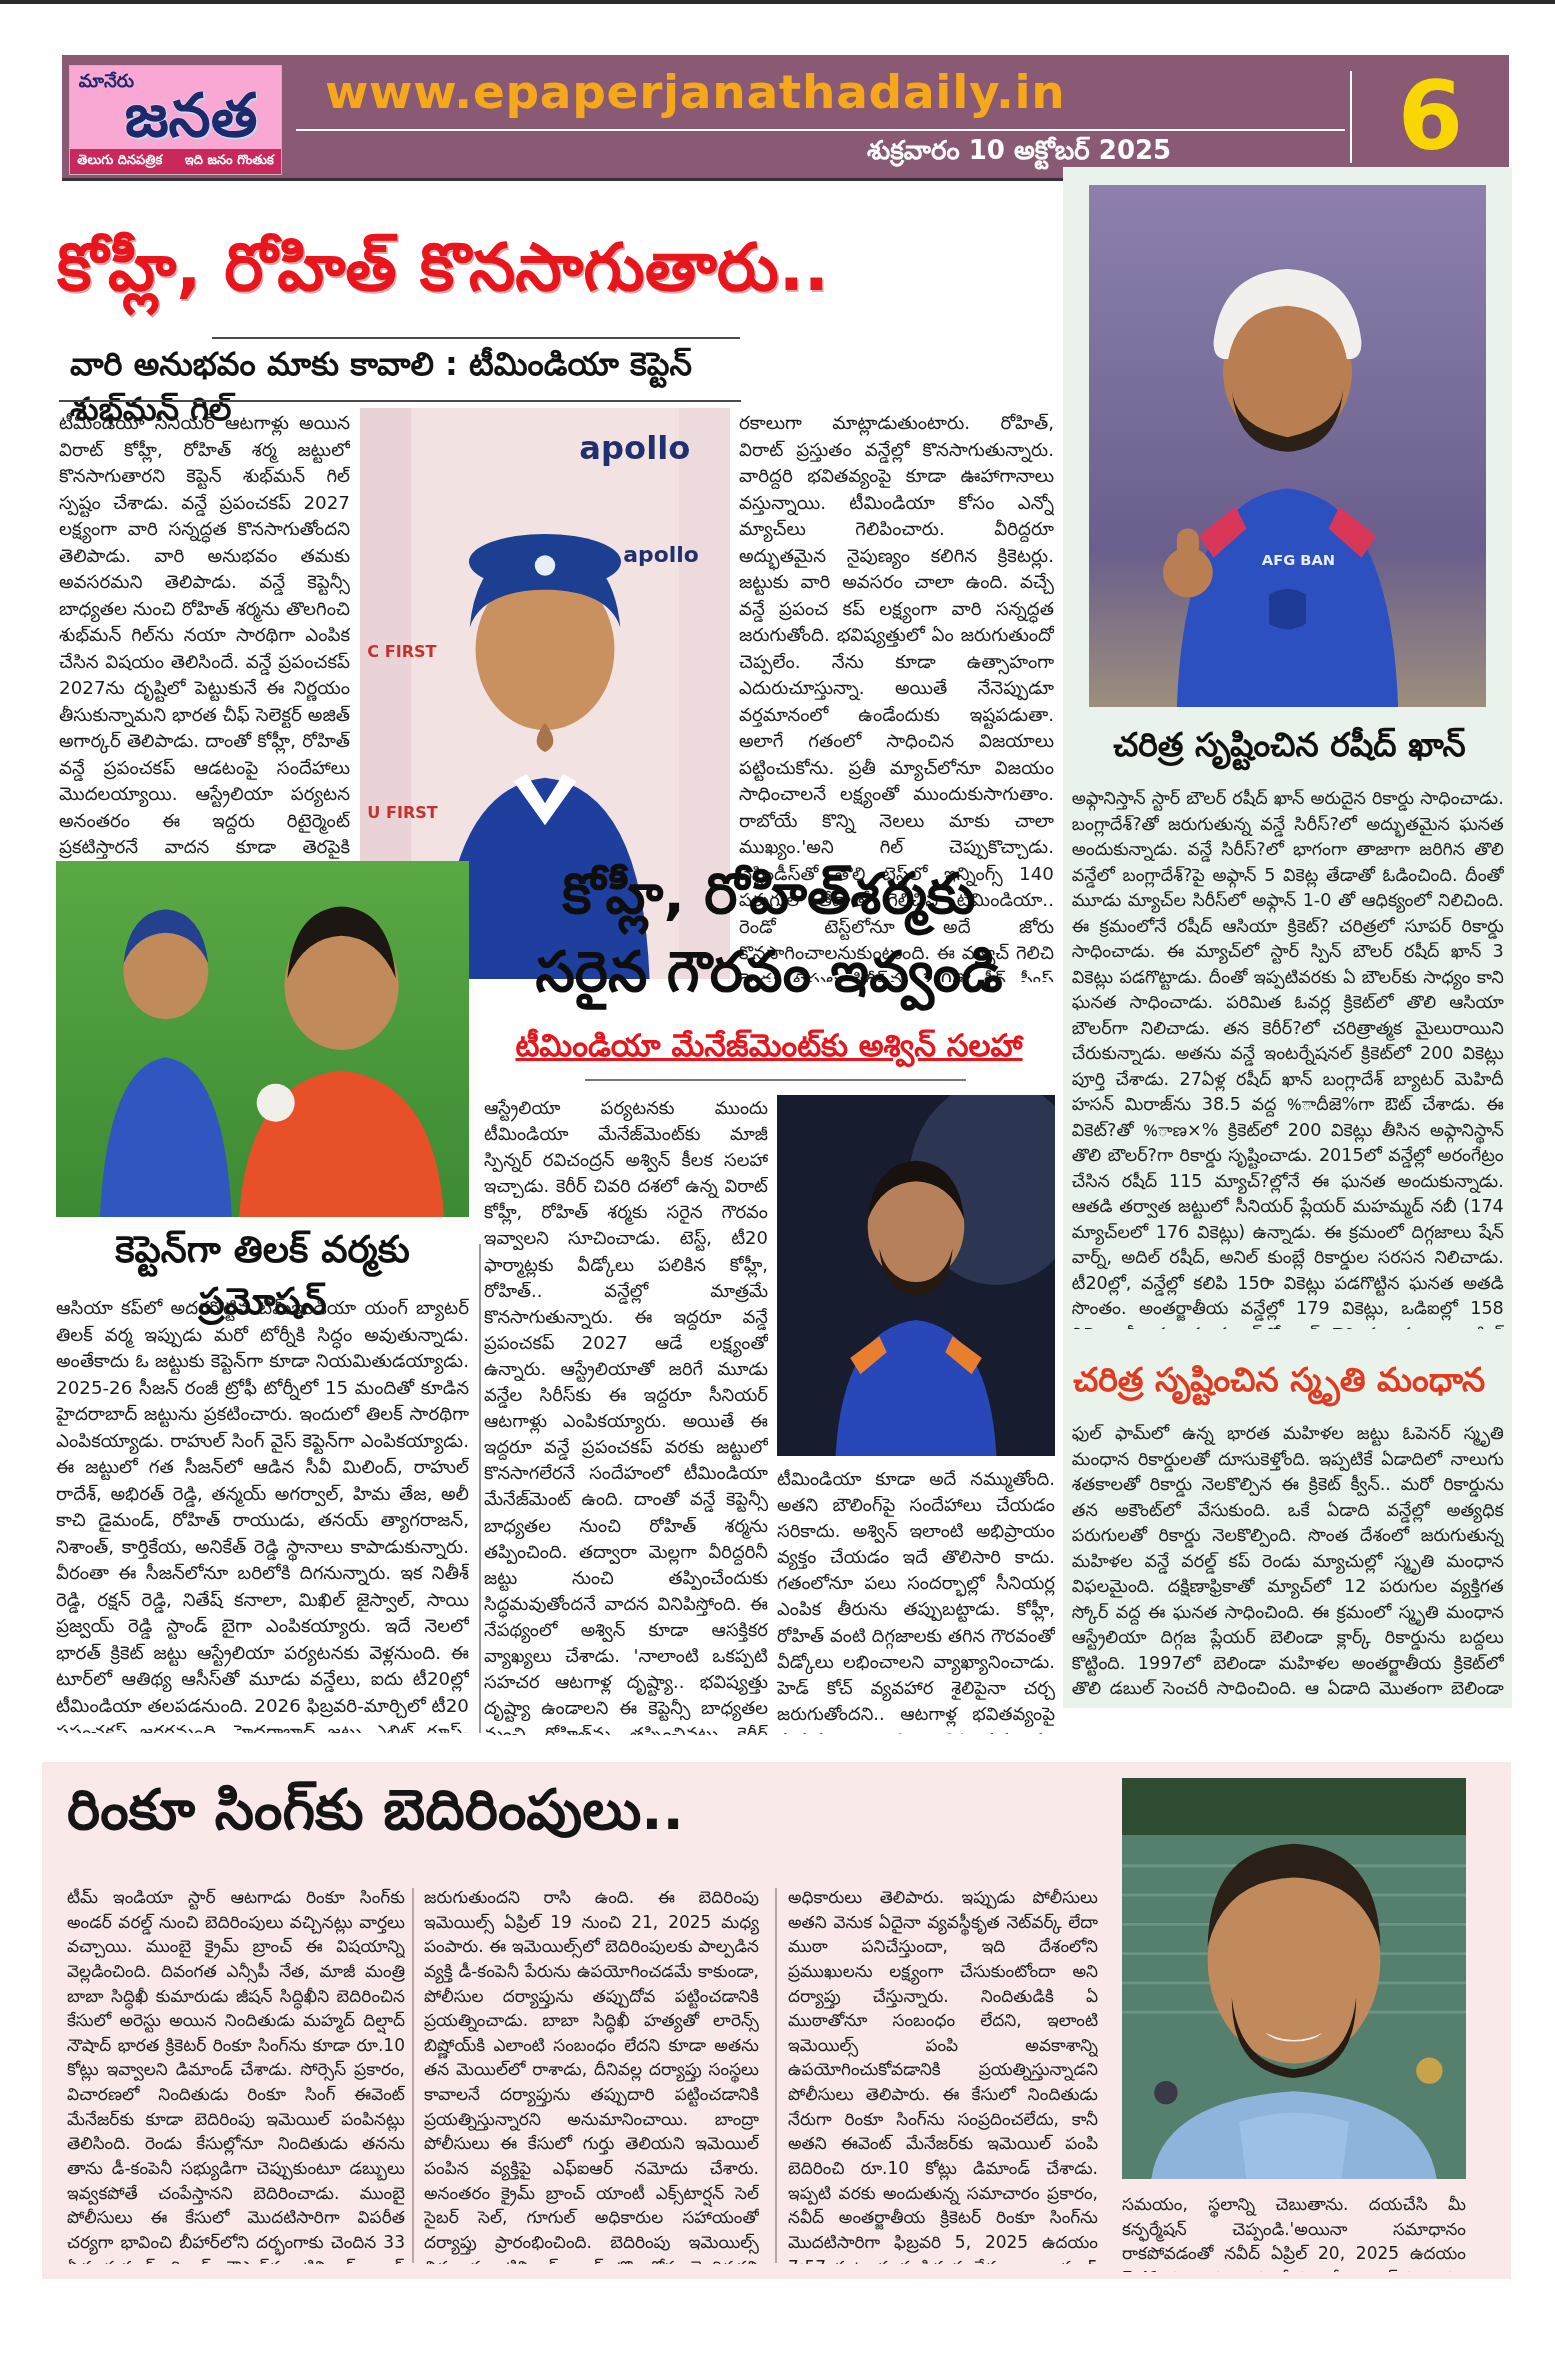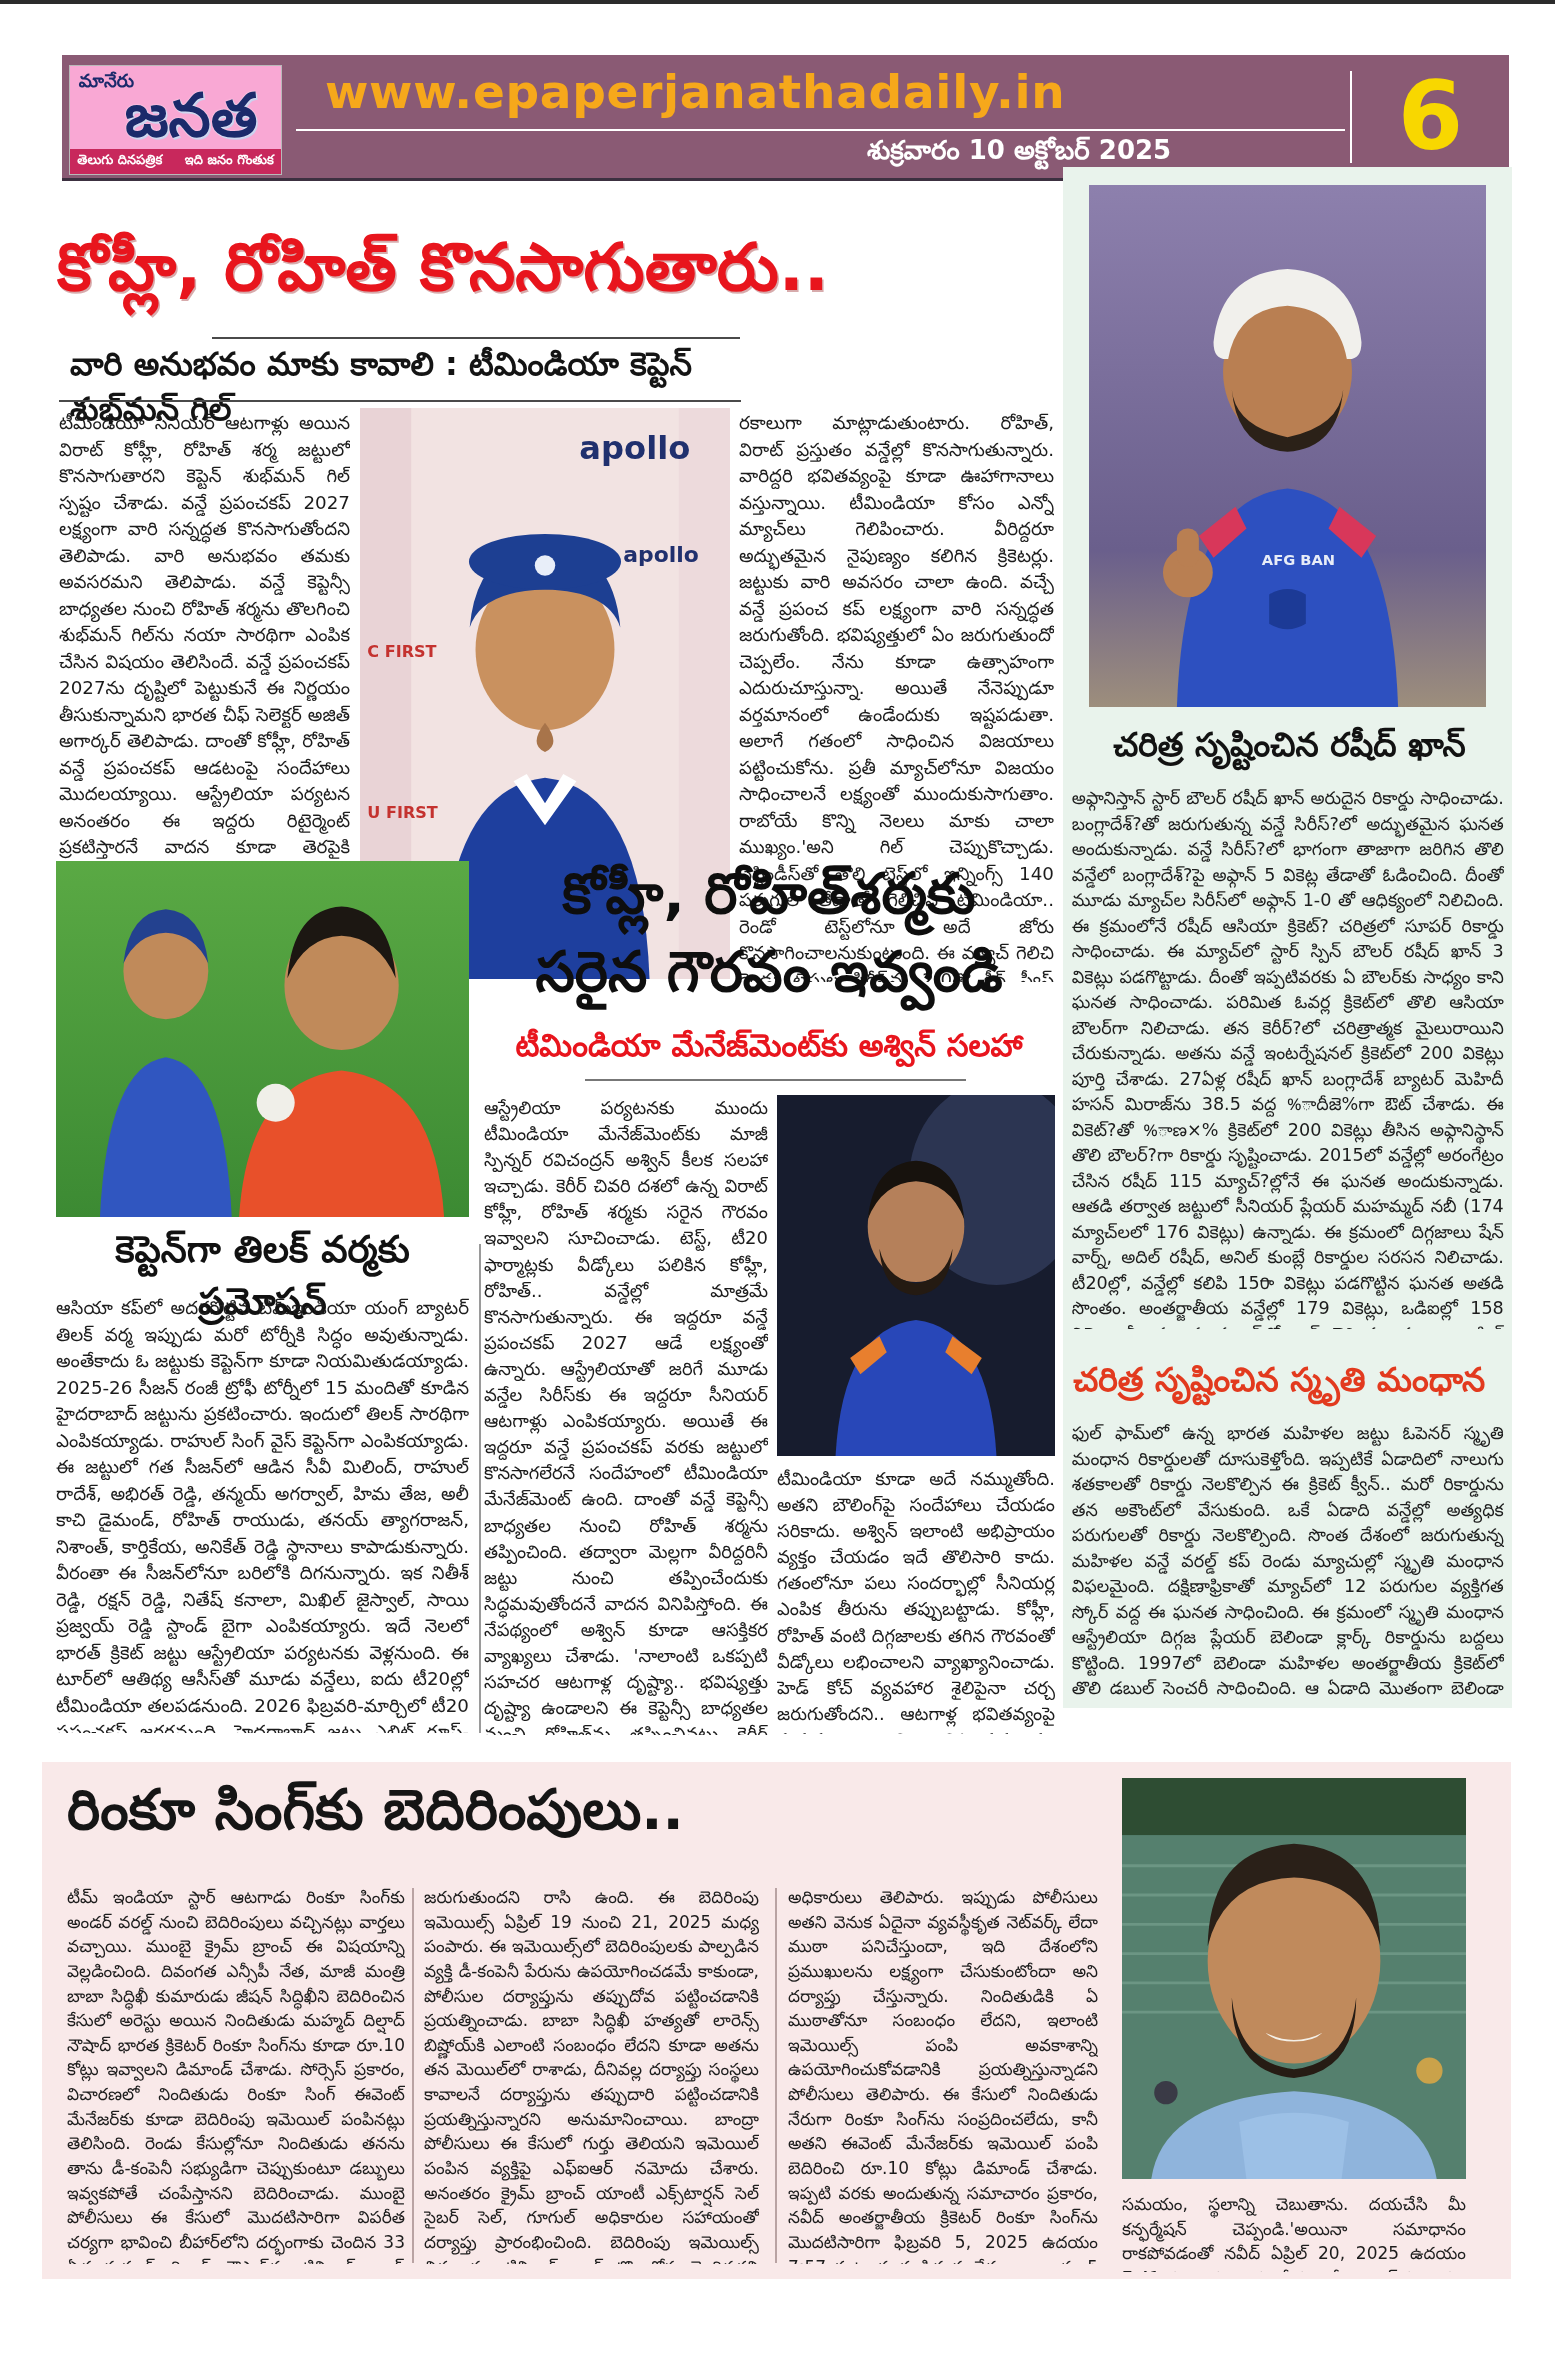--- a/index.html
+++ b/index.html
@@ -40,21 +40,21 @@
   #smriti-headline{left:10.2px;top:1193px;width:429px;font-size:33px;font-weight:800;color:#e23a1e;}
   #smriti-body{left:8.8px;top:1254px;width:432px;height:274px;font-size:17.6px;}
   
   #tilak-photo{left:56px;top:861px;width:413px;height:356px;}
   #tilak-headline{left:56px;top:1228px;width:413px;text-align:center;font-size:37px;font-weight:900;color:#111;}
   #tilak-body{left:56px;top:1295px;width:413px;height:438px;}
   #sep-tilak-ashwin{left:479px;top:1244px;width:1.5px;height:489px;background:#9a9a9a;}
   
   #ashwin-h1,#ashwin-h2{left:483px;width:572px;text-align:center;font-size:56px;font-weight:900;color:#0e0e0e;line-height:1;}
   #ashwin-h1{top:866px;} #ashwin-h2{top:944px;}
-  #ashwin-subhead{left:483px;top:1027px;width:572px;text-align:center;font-size:31px;font-weight:800;color:#e8151d;}
+  #ashwin-subhead{left:483px;top:1027px;width:572px;text-align:center;font-size:31px;font-weight:800;color:#e8151d;text-decoration:underline;}
   #ashwin-rule{left:585px;top:1079px;width:381px;height:1.5px;background:#777;}
   #ashwin-col1{left:484px;top:1095px;width:284px;height:640px;font-size:18px;}
   #ashwin-photo{left:777px;top:1095px;width:278px;height:361px;}
   #ashwin-col2{left:777px;top:1466px;width:278px;height:268px;font-size:18px;}
   
   #pink-panel{left:42px;top:1762px;width:1469px;height:517px;background:#f9e9e9;}
   #rinku-headline{left:25px;top:14.6px;width:732px;font-size:56px;font-weight:900;color:#151515;white-space:nowrap;}
   #rinku-badge{left:757px;top:14.6px;width:299px;height:88px;background:#ee1c24;color:#fff;display:flex;
                align-items:center;justify-content:center;font-size:32px;font-weight:800;}
   #rinku-photo{left:1080px;top:16px;width:344px;height:401px;}

